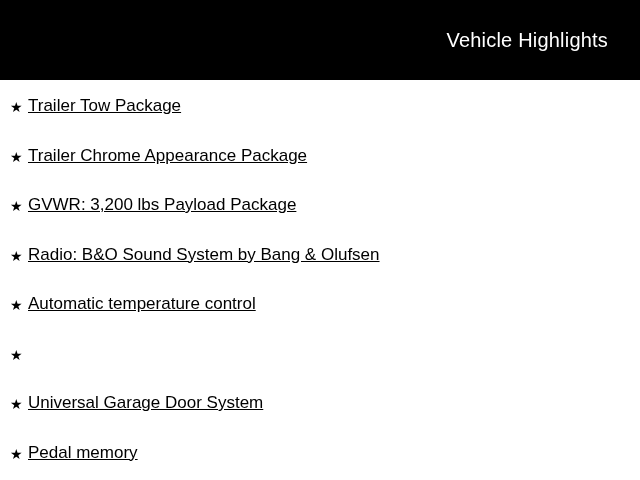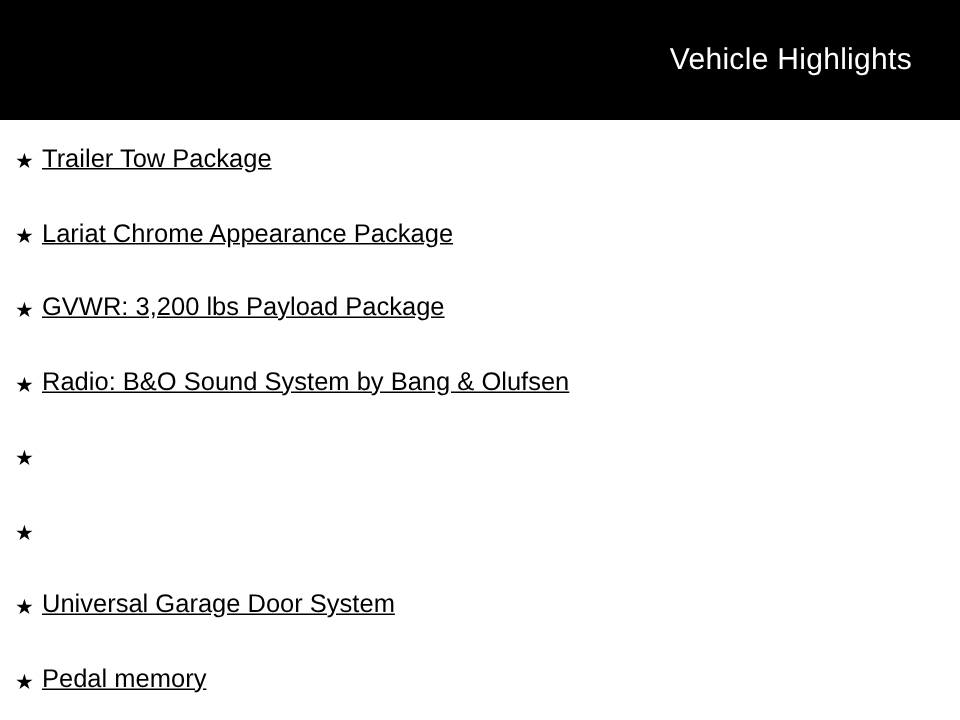--- a/index.html
+++ b/index.html
@@ -86,35 +86,36 @@
 
   <ul class="highlights-list">
 
     <li class="highlight-item">
       <span class="bullet-star">★</span>
       <span class="highlight-text">Trailer Tow Package</span>
     </li>
 
     <li class="highlight-item">
       <span class="bullet-star">★</span>
-      <span class="highlight-text">Lariat Chrome Appearance Package</span>
+      <span class="highlight-text">Trailer Chrome Appearance Package</span>
     </li>
 
     <li class="highlight-item">
       <span class="bullet-star">★</span>
       <span class="highlight-text">GVWR: 3,200 lbs Payload Package</span>
     </li>
 
     <li class="highlight-item">
       <span class="bullet-star">★</span>
       <span class="highlight-text">Radio: B&amp;O Sound System by Bang &amp; Olufsen</span>
     </li>
 
     <li class="highlight-item">
       <span class="bullet-star">★</span>
+      <span class="highlight-text">Automatic temperature control</span>
     </li>
 
     <li class="highlight-item">
       <span class="bullet-star">★</span>
     </li>
 
     <li class="highlight-item">
       <span class="bullet-star">★</span>
       <span class="highlight-text">Universal Garage Door System</span>
     </li>

